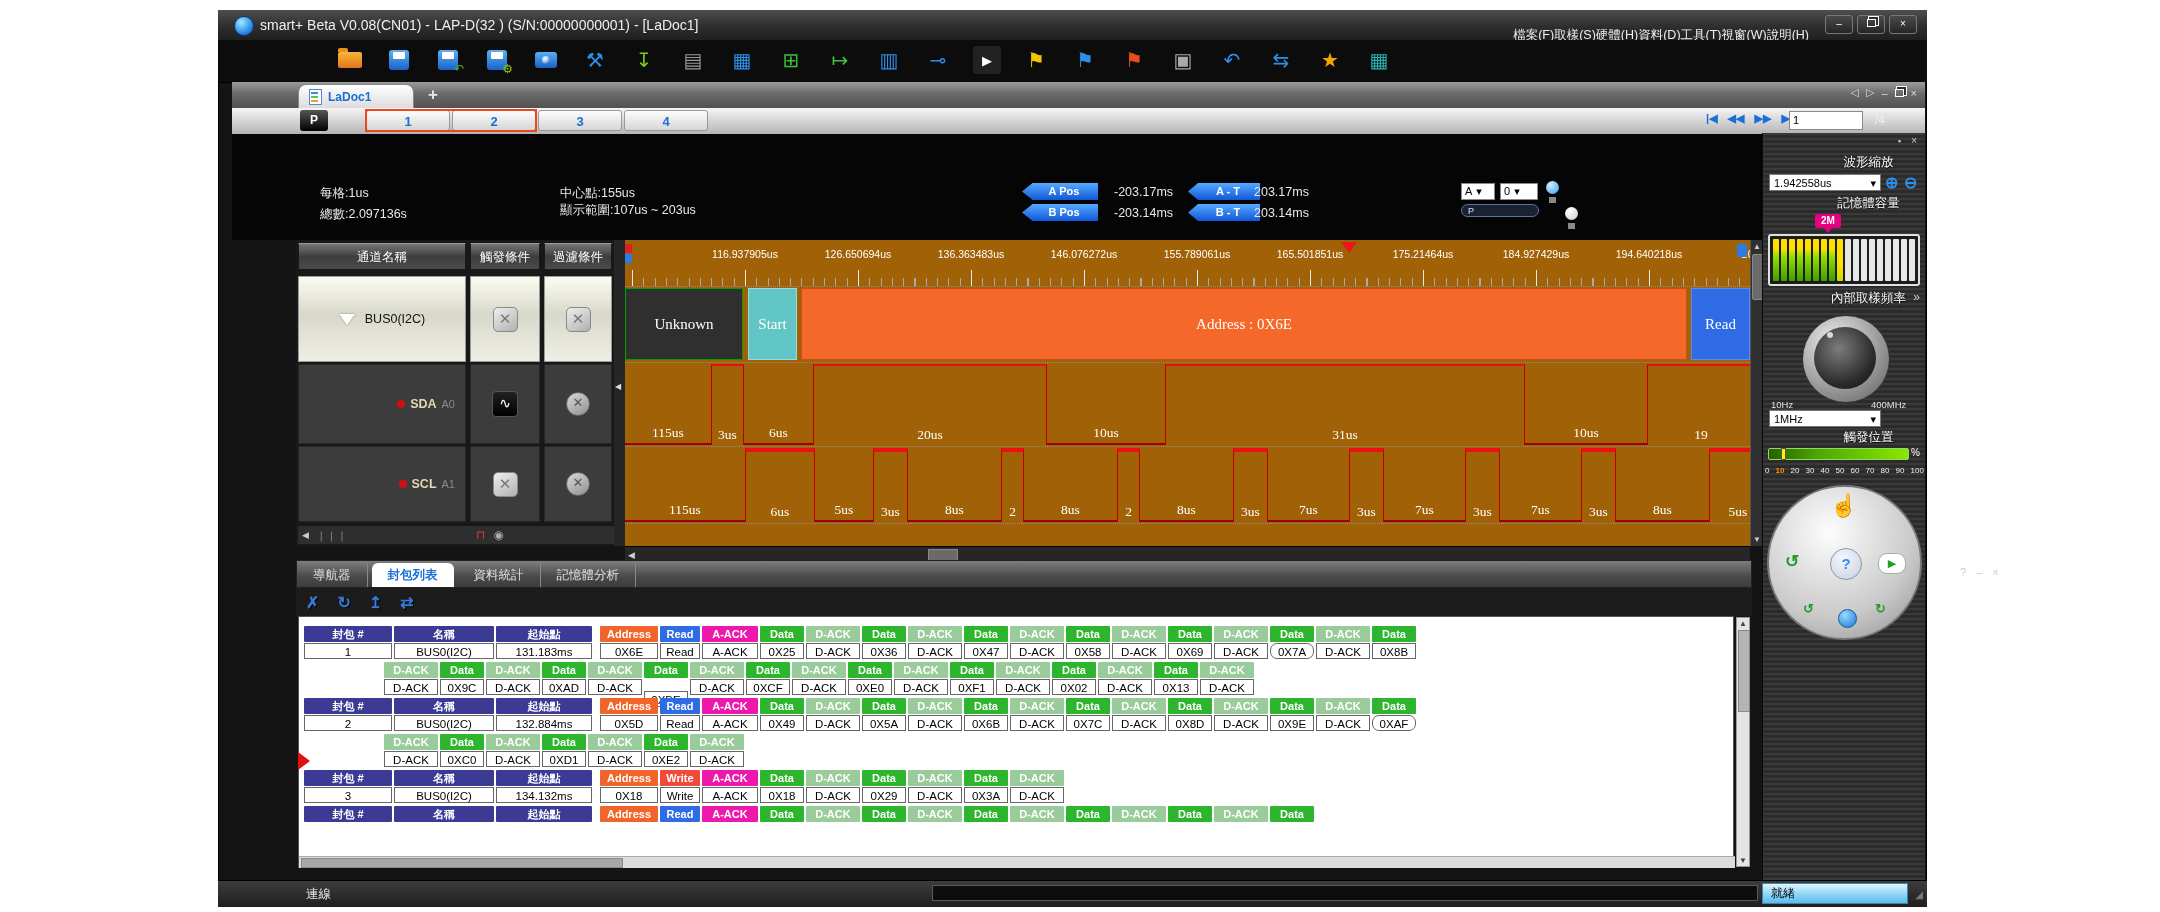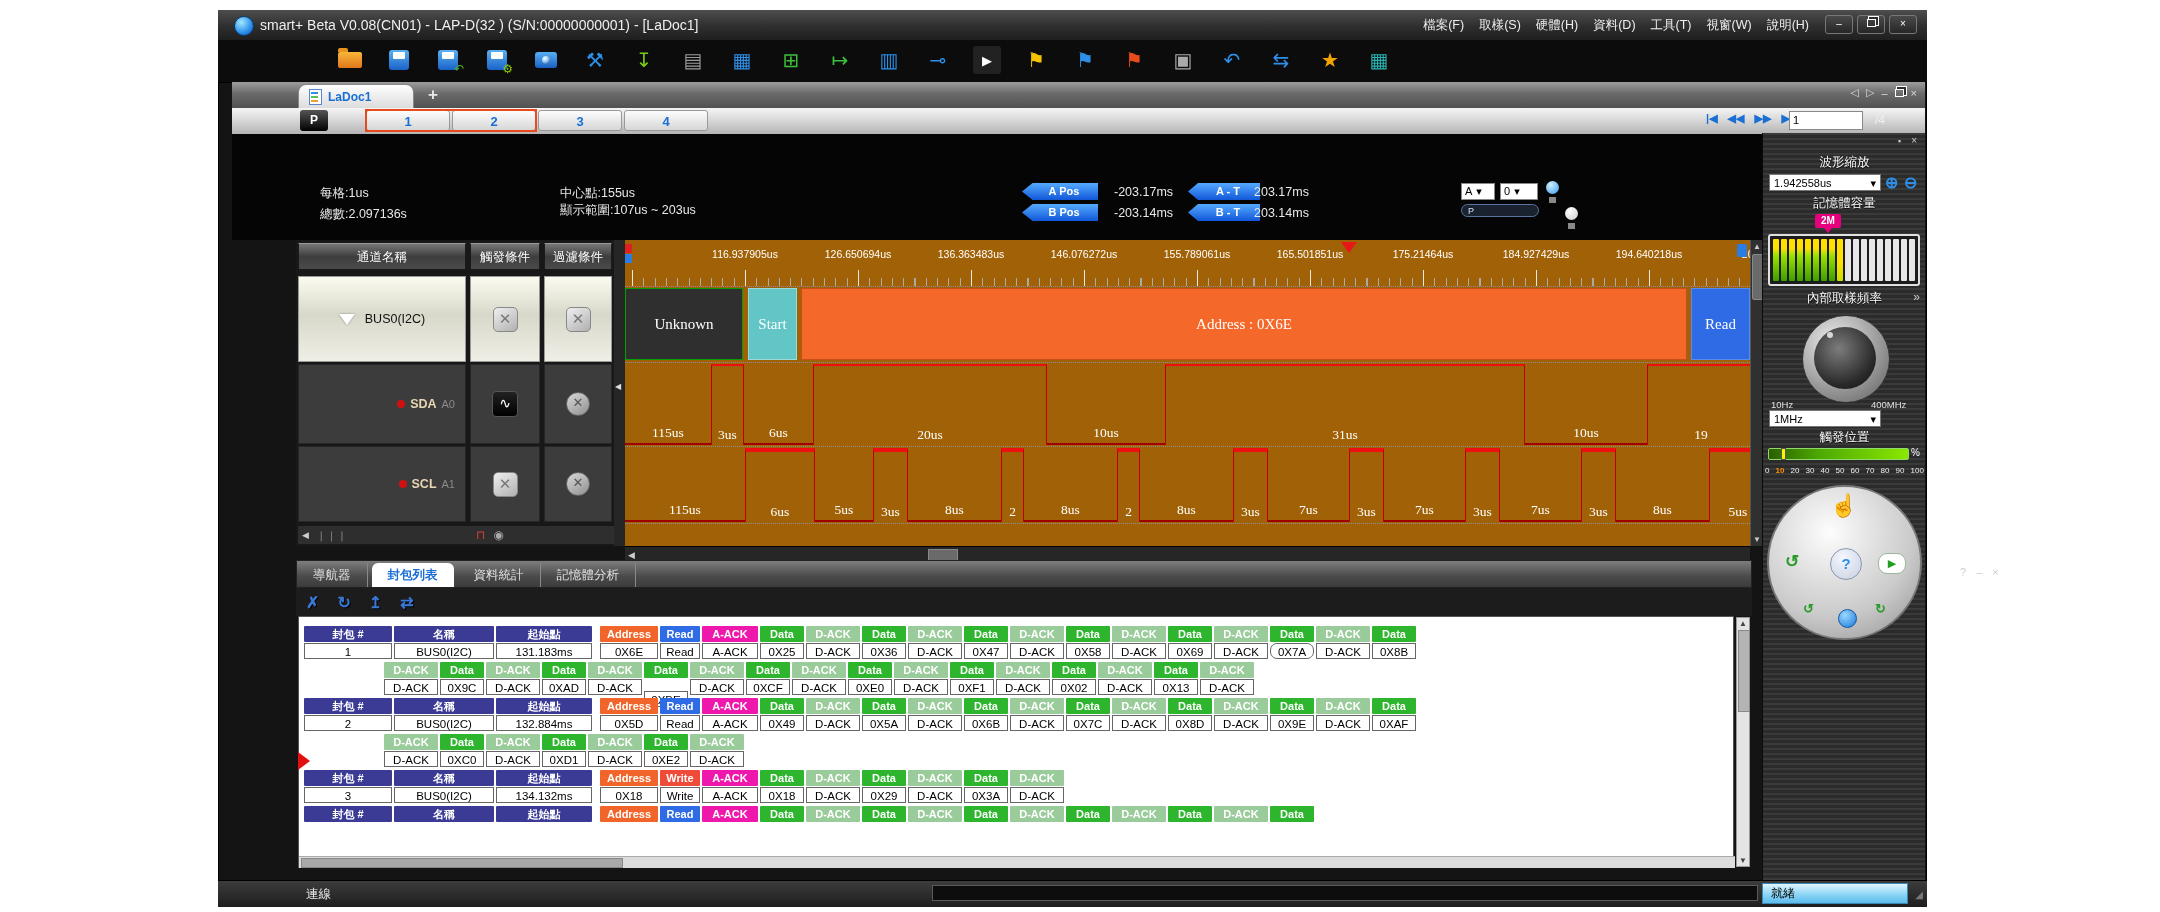--- a/index.html
+++ b/index.html
@@ -7,21 +7,21 @@
           font-family:"Liberation Sans",sans-serif;-webkit-font-smoothing:antialiased;}
   .abs{position:absolute;}
   .app{position:absolute;left:218px;top:10px;width:1709px;height:896px;background:#141414;border:1px solid #000;box-sizing:border-box;}
 
   
   .titlebar{position:absolute;left:218px;top:10px;width:1709px;height:30px;
     background:linear-gradient(180deg,#4e4e4e,#2e2e2e 55%,#1f1f1f);border-bottom:1px solid #000;}
   .apptitle{position:absolute;left:42px;top:7px;color:#efefef;font-size:14px;}
   .applogo{position:absolute;left:16px;top:6px;width:18px;height:18px;border-radius:50%;
     background:radial-gradient(circle at 35% 30%,#9fe8ff,#2e8fe8 60%,#0a4fa8);border:1px solid #0a3a78;}
-  .menubar{position:absolute;right:118px;top:7px;display:flex;gap:15px;color:#eee;font-size:12.5px;}
+  .menubar{position:absolute;right:118px;top:17px;display:flex;color:#eee;font-size:12.5px;}
   .menubar span{cursor:default;}
   .winbtns{position:absolute;right:10px;top:5px;display:flex;gap:4px;}
   .winbtn{width:26px;height:17px;background:linear-gradient(180deg,#4a4a4a,#262626);border:1px solid #777;
     border-radius:3px;color:#fff;font-size:10px;line-height:15px;text-align:center;}
   .restore-glyph{display:inline-block;width:7px;height:6px;border:1px solid #fff;box-shadow:2px -2px 0 -0px #2e2e2e,2px -2px 0 1px #fff;}
 
   
   .toolbar{position:absolute;left:218px;top:40px;width:1709px;height:42px;background:#0c0c0c;border-bottom:1px solid #000;}
   .toolicons{position:absolute;left:118px;top:6px;display:flex;gap:21px;align-items:center;}
   .tico{width:28px;height:28px;display:flex;align-items:center;justify-content:center;font-size:20px;}
@@ -128,21 +128,21 @@
   .pkmarker{position:absolute;left:298px;top:752px;width:0;height:0;
     border-top:9px solid transparent;border-bottom:9px solid transparent;border-left:12px solid #e01010;}
   .tbl-vscroll{position:absolute;left:1736px;top:617px;width:14px;height:250px;background:#e4e4e4;border:1px solid #999;box-sizing:border-box;}
   .tbl-vscroll .arr{position:absolute;left:0;width:12px;text-align:center;color:#444;font-size:8px;}
   .tbl-hscroll{position:absolute;left:299px;top:856px;width:1436px;height:11px;background:#dcdcdc;border-top:1px solid #aaa;}
   .tbl-hthumb{position:absolute;left:2px;top:1px;width:320px;height:8px;background:#a8a8a8;border:1px solid #888;}
 
   
   .sidebar{position:absolute;left:1762px;top:133px;width:163px;height:747px;
     background:repeating-linear-gradient(180deg,#3a3a3a 0 2px,#2b2b2b 2px 5px);border-left:1px solid #0a0a0a;box-sizing:border-box;}
-  .sbtitle{position:absolute;left:0;width:163px;text-align:center;color:#fff;font-size:12.5px;text-shadow:0 1px 1px #000;}
+  .sbtitle{position:absolute;left:0;width:163px;text-align:center;color:#fff;font-size:12.5px;text-shadow:0 1px 1px #000;padding-left:24px;}
   .sbselect{position:absolute;background:#fff;border:1px solid #777;height:17px;line-height:16px;font-size:11px;color:#000;
     padding:0 4px;box-sizing:border-box;display:flex;justify-content:space-between;align-items:center;}
   .zoomico{position:absolute;color:#2e8fe8;font-size:16px;font-weight:bold;}
   .membadge{position:absolute;left:52px;top:81px;width:26px;height:14px;background:#e6007e;border-radius:2px;
     color:#fff;font-size:10px;font-weight:bold;text-align:center;line-height:14px;}
   .membadge::after{content:"";position:absolute;left:9px;top:14px;border-left:4px solid transparent;border-right:4px solid transparent;border-top:5px solid #e6007e;}
   .meter{position:absolute;left:5px;top:101px;width:152px;height:52px;background:#1c1c1c;border:2px solid #e0e0e0;
     border-radius:3px;box-sizing:border-box;display:flex;gap:2px;padding:3px;}
   .mbar{flex:1;border-radius:1px;}
   .mbar.lit{background:linear-gradient(180deg,#ffe000 0 22%,#9ae000 40%,#3f9e00);}
@@ -618,21 +618,21 @@
           <div class="bcell val" style="width: 44px;">0X5A</div>
           <div class="bcell val" style="width: 54px;">D-ACK</div>
           <div class="bcell val" style="width: 44px;">0X6B</div>
           <div class="bcell val" style="width: 54px;">D-ACK</div>
           <div class="bcell val" style="width: 44px;">0X7C</div>
           <div class="bcell val" style="width: 54px;">D-ACK</div>
           <div class="bcell val" style="width: 44px;">0X8D</div>
           <div class="bcell val" style="width: 54px;">D-ACK</div>
           <div class="bcell val" style="width: 44px;">0X9E</div>
           <div class="bcell val" style="width: 54px;">D-ACK</div>
-          <div class="bcell val" style="width: 44px;">0XAF</div>
+          <div class="bcell val" style="width: 44px; border-radius: 7px;">0XAF</div>
         </div>
       </div>
       <div class="band" style="margin-left: 80px;">
         <div class="brow">
           <div class="bcell hdr" style="width: 54px; background: rgb(154, 203, 154);">D-ACK</div>
           <div class="bcell hdr" style="width: 44px; background: rgb(45, 181, 45);">Data</div>
           <div class="bcell hdr" style="width: 54px; background: rgb(154, 203, 154);">D-ACK</div>
           <div class="bcell hdr" style="width: 44px; background: rgb(45, 181, 45);">Data</div>
           <div class="bcell hdr" style="width: 54px; background: rgb(154, 203, 154);">D-ACK</div>
           <div class="bcell hdr" style="width: 44px; background: rgb(45, 181, 45);">Data</div>

